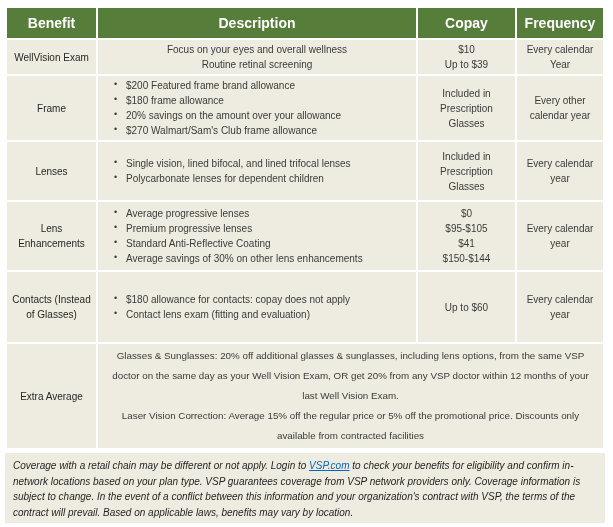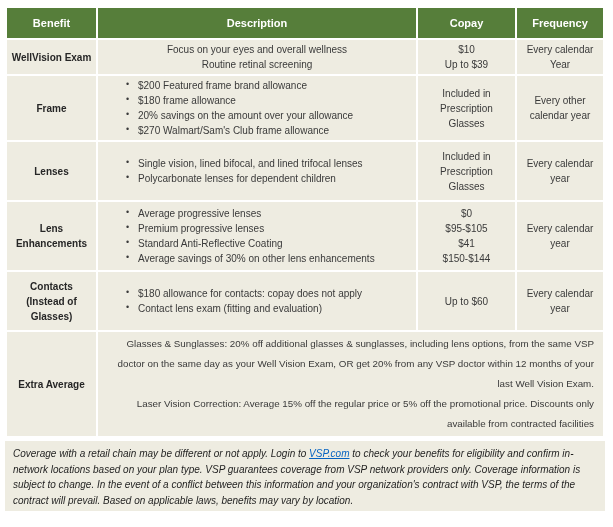--- a/index.html
+++ b/index.html
@@ -11,58 +11,58 @@
   table.benefits{
     border-collapse:separate;
     border-spacing:2px;
     table-layout:fixed;
     width:600px;
     margin:6px 0 0 5px;
   }
   th{
     background:#567E3A;
     color:#ffffff;
-    font-size:11px;
+    font-size:14px;
     font-weight:bold;
     height:28px;
     text-align:center;
     vertical-align:middle;
   }
   td{
     background:#EEECE1;
     color:#3A3A3A;
     font-size:10px;
     line-height:1.5;
     vertical-align:middle;
     text-align:center;
     padding:2px 3px;
   }
   td.benefit{
-    font-weight:bold;
+    font-weight:normal;
     color:#262626;
   }
-  td.desc-left{text-align:left;padding-left:20px;margin-left:48px;}
+  td.desc-left{text-align:left;padding-left:8px;margin-left:48px;}
   ul.bullets{
     margin:0;padding:0 2px 0 8px;
     list-style:none;
     text-align:left;
   }
   ul.bullets li{
     position:relative;
     padding-left:12px;
   }
   ul.bullets li::before{
     content:"\2022";
     position:absolute;
     left:0;top:0;
     font-size:9px;
   }
   td.extra p{
     margin:0;
-    text-align:right;
+    text-align:center;
     line-height:2.05;
     font-size:9.8px;
     padding:0 6px;
   }
   .footer{
     margin:3px 0 0 5px;
     width:584px;
     background:#EEECE1;
     padding:5px 8px 3px 8px;
     font-style:italic;
@@ -146,21 +146,21 @@
       </td>
       <td>
         <div>$0</div>
         <div>$95-$105</div>
         <div>$41</div>
         <div>$150-$144</div>
       </td>
       <td>Every calendar year</td>
     </tr>
 
-    <tr style="height:58px">
+    <tr style="height:70px">
       <td class="benefit">Contacts (Instead of Glasses)</td>
       <td class="desc-left">
         <ul class="bullets">
           <li>$180 allowance for contacts: copay does not apply</li>
           <li>Contact lens exam (fitting and evaluation)</li>
         </ul>
       </td>
       <td>Up to $60</td>
       <td>Every calendar year</td>
     </tr>

